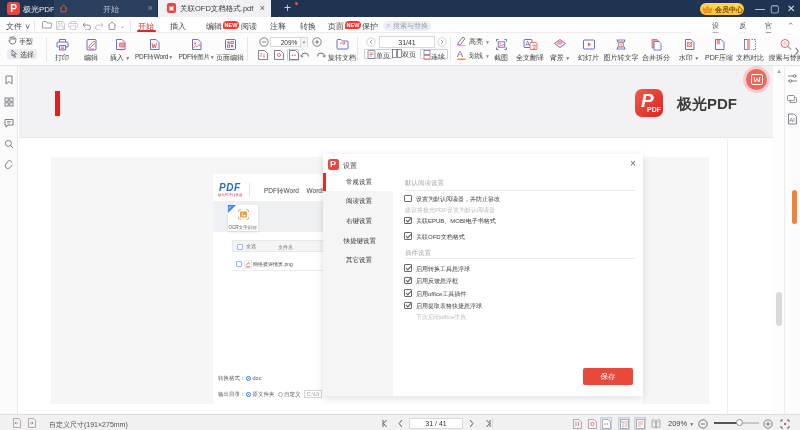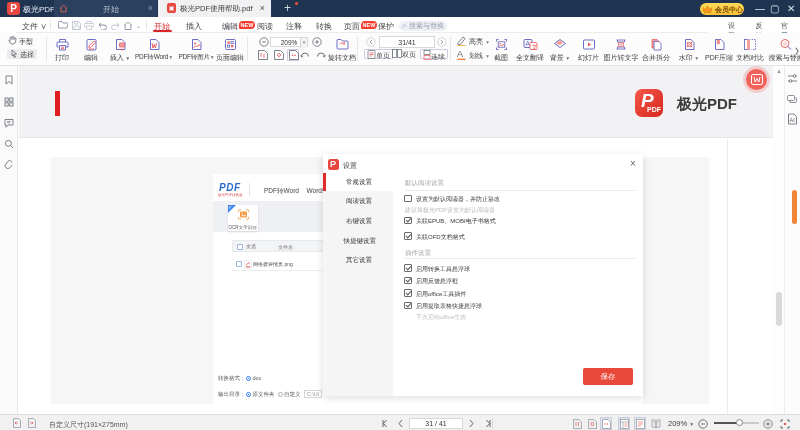--- a/index.html
+++ b/index.html
@@ -20,21 +20,21 @@
 .tab2 .t { position:absolute; left:22px; top:4px; font-size:7.5px; color:#3a3a3a; }
 .tab2 .x { position:absolute; right:6px; top:3px; font-size:9px; color:#555; }
 #newtab { position:absolute; left:284px; top:1px; font-size:12px; color:#cfd6df; }
 #newtabdot { position:absolute; left:295px; top:2px; width:3px; height:3px; border-radius:50%; background:#ff4b3c; }
 #vip { position:absolute; left:700px; top:3px; width:44px; height:12px; border-radius:6px; background:linear-gradient(180deg,#ffdb59,#ffc233); }
 #vip .crown { position:absolute; left:2px; top:0px; font-size:8px; }
 #vip .t { position:absolute; left:15px; top:2px; font-size:7px; color:#7c4a04; font-weight:bold; }
 .winbtn { position:absolute; top:3px; color:#dfe5ec; font-size:10px; }
 
 
-#menurow { position:absolute; left:16px; top:17px; width:692px; height:16px; background:#ffffff; border-bottom:1px solid #ececec; }
+#menurow { position:absolute; left:0; top:17px; width:692px; height:16px; background:#ffffff; border-bottom:1px solid #ececec; }
 .m { position:absolute; top:4px; font-size:8px; color:#43434a; }
 .mico { position:absolute; top:3px; font-size:9px; color:#7c8596; }
 #menurow .active { color:#d9272e; }
 #mline { position:absolute; left:137px; top:13px; width:19px; height:2px; background:#d9272e; border-radius:1px; }
 .newb { position:absolute; top:4px; width:16px; height:8px; background:#f23d30; border-radius:4px 4px 4px 1px; color:#fff; font-size:5.5px; line-height:8px; text-align:center; font-weight:bold; }
 #search { position:absolute; left:383px; top:3.5px; width:48px; height:10px; border-radius:5px; background:#edeff4; color:#9aa2b2; font-size:7px; line-height:10px; padding-left:10px; }
 #search:before { content:"⌕"; position:absolute; left:3px; top:0; font-size:8px; }
 
 
 #toolbar { position:absolute; left:0; top:33px; width:800px; height:33px; background:#fdfcfc; border-bottom:1px solid #e3e3e3; }
@@ -58,21 +58,21 @@
     <div id="logoname">极光PDF</div>
     <div class="tab1">
         <svg class="home" style="position:absolute;left:5px;top:4px;" width="9" height="9" viewBox="0 0 9 9">
           <path d="M1 4.5 L4.5 1.2 8 4.5 M2 3.8 V7.8 h5 V3.8" fill="none" stroke="#e0654c" stroke-width="0.9"></path>
         </svg>
         <span class="t">开始</span>
         <span class="x">×</span>
       </div>
     <div class="tab2">
         <span class="ic">▣</span>
-        <span class="t">极光PDF使用帮助.pdf</span>
+        <span class="t">关联OFD文档格式.pdf</span>
         <span class="x">×</span>
       </div>
     <div id="newtab">+</div>
       <div id="newtabdot"></div>
     <div id="vip">
         <svg class="crown" style="position:absolute;left:2px;top:1.5px;" width="11" height="9" viewBox="0 0 11 9">
           <path d="M1 2.5 L3.2 4.5 5.5 1 7.8 4.5 10 2.5 9 7.5 H2 Z" fill="#f59a1e" stroke="#c97708" stroke-width="0.5"></path>
         </svg>
         <span class="t">会员中心</span>
       </div>

